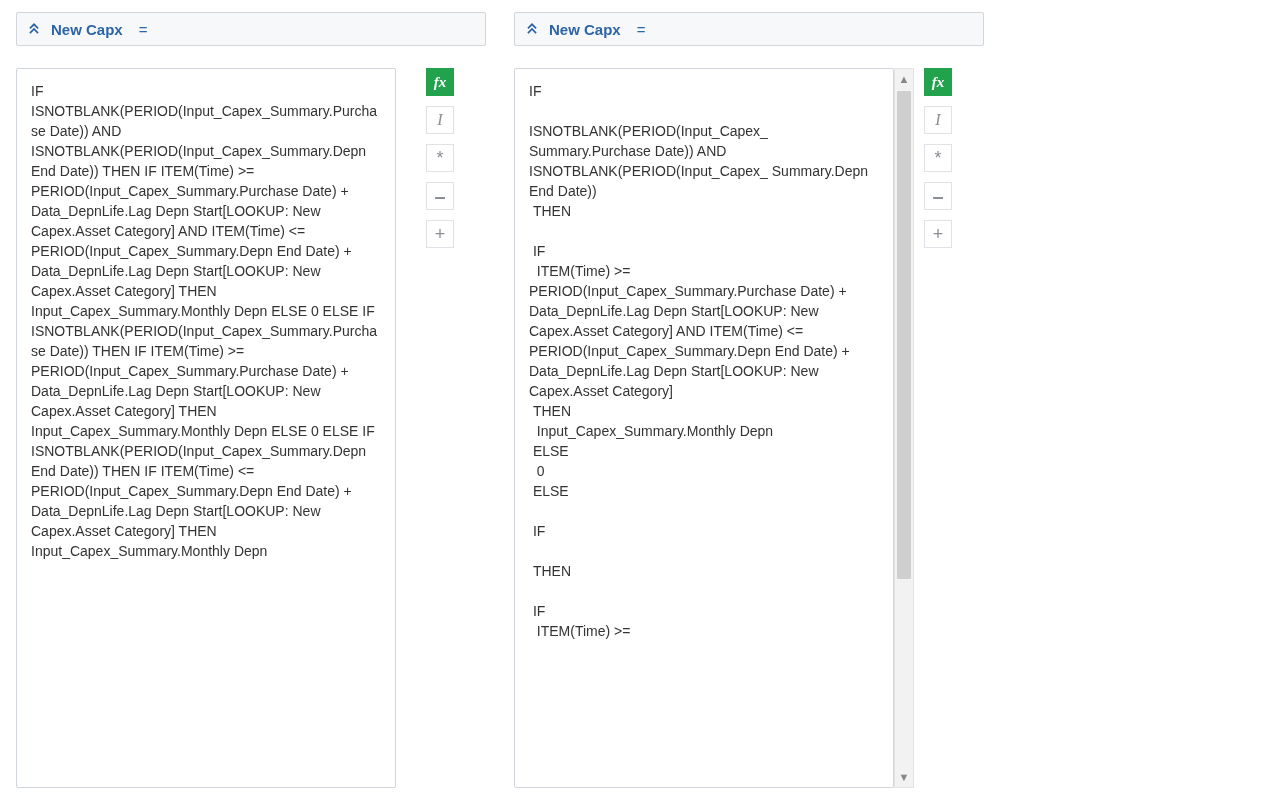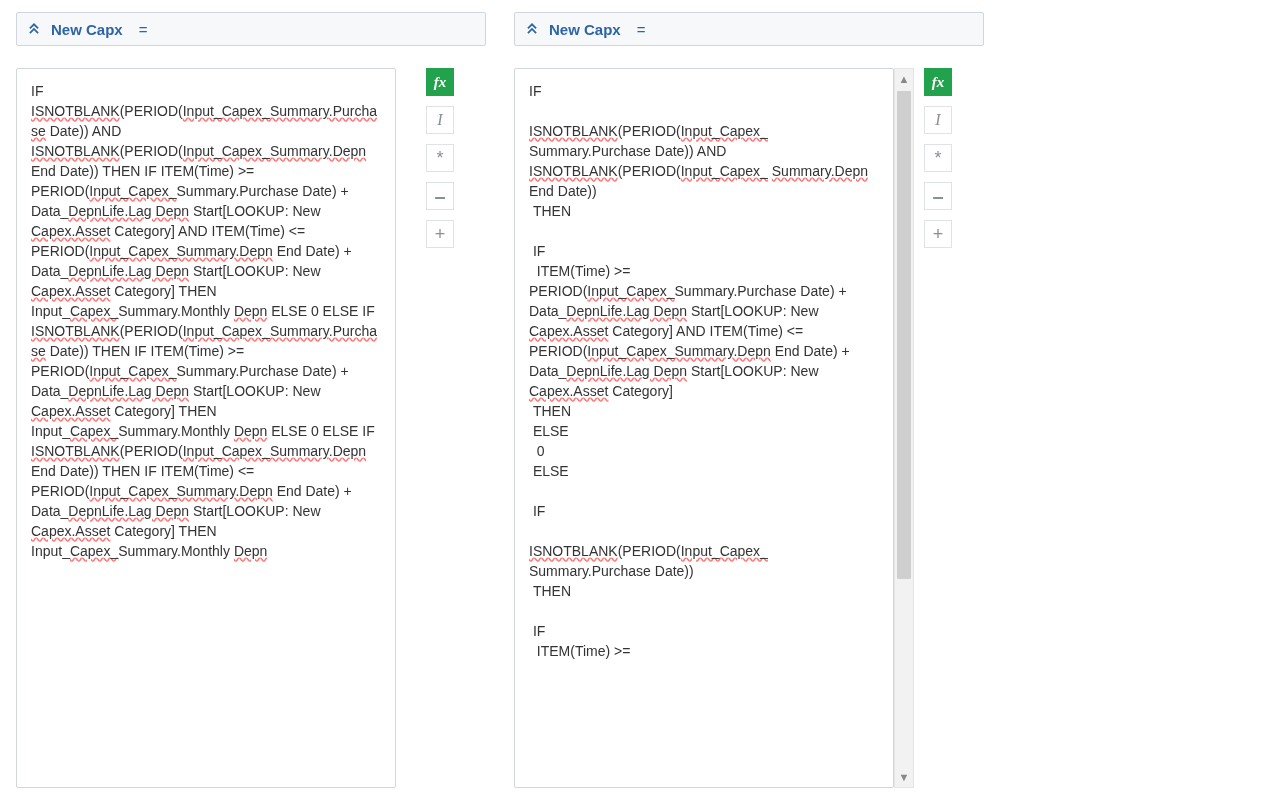--- a/index.html
+++ b/index.html
@@ -71,21 +71,20 @@
     line-height: 20px;
     overflow: hidden;
     background: #fff;
     word-wrap: break-word;
     white-space: normal;
   }
   .formula-box .line {
     display: block;
   }
   .kw {
-    text-decoration: underline;
     text-decoration-color: rgba(255,0,0,0.55);
     text-decoration-style: wavy;
   }
   .scrollbar {
     width: 20px;
     align-self: stretch;
     background: #f2f2f2;
     border: 1px solid #e4e4e4;
     position: relative;
   }
@@ -201,27 +200,27 @@
         <div class="formula-box" id="formula-right">
             <div class="line"><span style="white-space: pre-wrap;">IF</span></div>
             <div class="line">&nbsp;</div>
             <div class="line"><span class="kw" style="white-space: pre-wrap;">ISNOTBLANK</span><span style="white-space: pre-wrap;">(PERIOD(</span><span class="kw" style="white-space: pre-wrap;">Input_Capex_</span><span style="white-space: pre-wrap;"> Summary.Purchase Date)) AND </span><span class="kw" style="white-space: pre-wrap;">ISNOTBLANK</span><span style="white-space: pre-wrap;">(PERIOD(</span><span class="kw" style="white-space: pre-wrap;">Input_Capex_</span><span style="white-space: pre-wrap;"> </span><span class="kw" style="white-space: pre-wrap;">Summary.Depn</span><span style="white-space: pre-wrap;"> End Date))</span></div>
             <div class="line"><span style="white-space: pre-wrap;"> THEN</span></div>
             <div class="line">&nbsp;</div>
             <div class="line"><span style="white-space: pre-wrap;"> IF</span></div>
             <div class="line"><span style="white-space: pre-wrap;">  ITEM(Time) &gt;=</span></div>
             <div class="line"><span style="white-space: pre-wrap;">PERIOD(</span><span class="kw" style="white-space: pre-wrap;">Input_Capex_</span><span style="white-space: pre-wrap;">Summary.Purchase Date) + Data_</span><span class="kw" style="white-space: pre-wrap;">DepnLife.Lag Depn</span><span style="white-space: pre-wrap;"> Start[LOOKUP: New </span><span class="kw" style="white-space: pre-wrap;">Capex.Asset</span><span style="white-space: pre-wrap;"> Category] AND ITEM(Time) &lt;= PERIOD(</span><span class="kw" style="white-space: pre-wrap;">Input_Capex_Summary.Depn</span><span style="white-space: pre-wrap;"> End Date) + Data_</span><span class="kw" style="white-space: pre-wrap;">DepnLife.Lag Depn</span><span style="white-space: pre-wrap;"> Start[LOOKUP: New </span><span class="kw" style="white-space: pre-wrap;">Capex.Asset</span><span style="white-space: pre-wrap;"> Category]</span></div>
             <div class="line"><span style="white-space: pre-wrap;"> THEN</span></div>
+            <div class="line"><span style="white-space: pre-wrap;">  Input_</span><span class="kw" style="white-space: pre-wrap;">Capex_</span><span style="white-space: pre-wrap;">Summary.Monthly </span><span class="kw" style="white-space: pre-wrap;">Depn</span></div>
             <div class="line"><span style="white-space: pre-wrap;"> ELSE</span></div>
             <div class="line"><span style="white-space: pre-wrap;">  0</span></div>
             <div class="line"><span style="white-space: pre-wrap;"> ELSE</span></div>
             <div class="line">&nbsp;</div>
             <div class="line"><span style="white-space: pre-wrap;"> IF</span></div>
             <div class="line">&nbsp;</div>
-            <div class="line"><span class="kw" style="white-space: pre-wrap;">ISNOTBLANK</span><span style="white-space: pre-wrap;">(PERIOD(</span><span class="kw" style="white-space: pre-wrap;">Input_Capex_</span><span style="white-space: pre-wrap;"> Summary.Purchase Date))</span></div>
             <div class="line"><span style="white-space: pre-wrap;"> THEN</span></div>
             <div class="line">&nbsp;</div>
             <div class="line"><span style="white-space: pre-wrap;"> IF</span></div>
             <div class="line"><span style="white-space: pre-wrap;">  ITEM(Time) &gt;=</span></div>
           </div>
         <div class="scrollbar">
           <div class="scroll-up">▲</div>
           <div class="scroll-thumb"></div>
           <div class="scroll-down">▼</div>
         </div>

